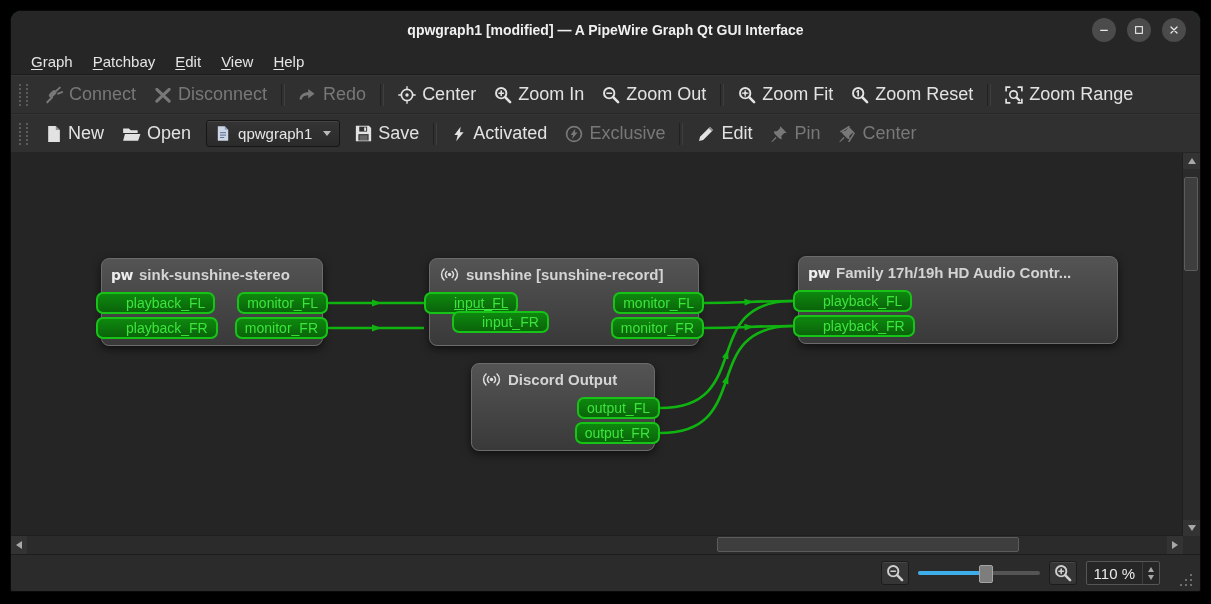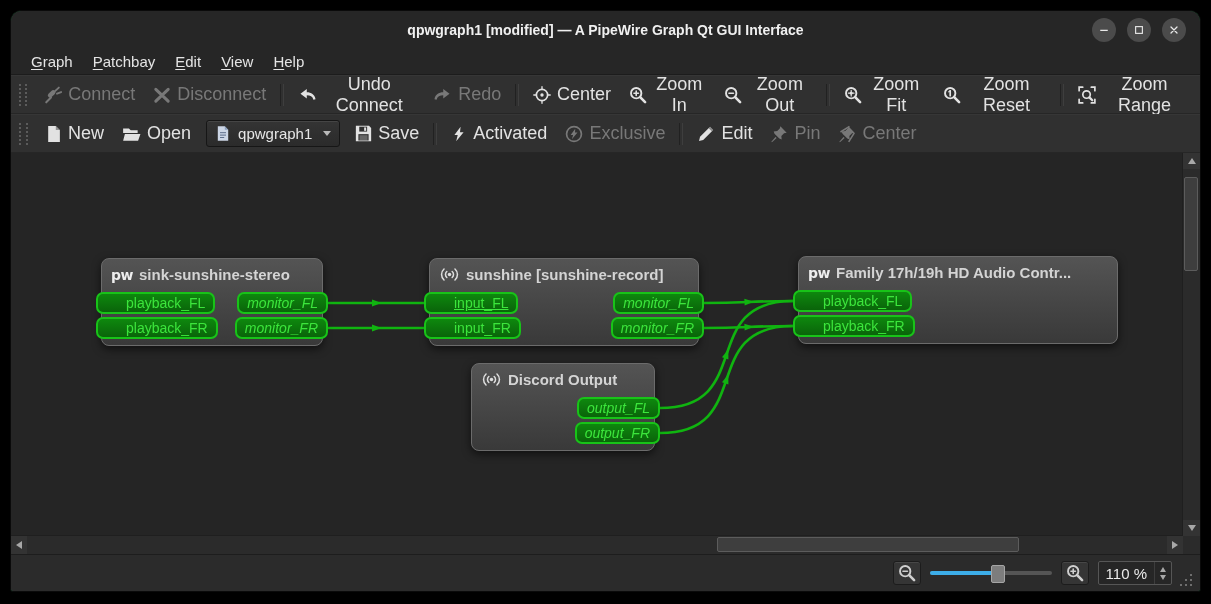--- a/index.html
+++ b/index.html
@@ -32,37 +32,37 @@
   #canvaswrap{position:relative;flex:1 1 auto;background:#252525;overflow:hidden;}
   #edges{position:absolute;left:0;top:0;width:100%;height:100%;z-index:1;pointer-events:none;}
   .node{position:absolute;height:86px;background:linear-gradient(#545454,#393939);border:1px solid #6b6b6b;
         border-radius:8px;box-shadow:0 3px 9px rgba(0,0,0,.6);z-index:2;}
   .node-header{display:flex;align-items:center;gap:6px;padding:7px 10px 0 9px;color:#d4d4d4;font-weight:bold;font-size:15px;white-space:nowrap;}
   .pw{font:italic 700 14px "DejaVu Sans",sans-serif;color:#eeeeee;font-style:normal;letter-spacing:-.5px;}
   .port{position:absolute;height:22px;box-sizing:border-box;line-height:18px;padding:0 8px;font-size:14px;
         background:linear-gradient(#0e880e,#0a640a);border:2px solid #18c318;border-radius:7px;
         color:#3ce53c;white-space:nowrap;cursor:crosshair;}
   .port.in{left:-6px;padding-left:28px;}
-  .port.out{right:-6px;font-style:italic;}
+  .port.out{right:-6px;}
   
   .vscroll{position:absolute;top:0;right:0;bottom:18px;width:17px;background:#2b2b2b;border-left:1px solid #1f1f1f;z-index:5;}
   .hscroll{position:absolute;left:0;right:17px;bottom:0;height:18px;background:#2b2b2b;border-top:1px solid #1f1f1f;z-index:5;}
   .corner{position:absolute;right:0;bottom:0;width:17px;height:18px;background:#2b2b2b;z-index:5;}
   .sbtn{position:absolute;display:flex;align-items:center;justify-content:center;background:#333;cursor:pointer;}
   .vscroll .sbtn{left:0;right:0;height:16px;}
   .hscroll .sbtn{top:0;bottom:0;width:16px;}
   .tri{width:0;height:0;}
   .tri.up{border-left:4px solid transparent;border-right:4px solid transparent;border-bottom:6px solid #a8a8a8;}
   .tri.down{border-left:4px solid transparent;border-right:4px solid transparent;border-top:6px solid #a8a8a8;}
   .tri.left{border-top:4px solid transparent;border-bottom:4px solid transparent;border-right:6px solid #a8a8a8;}
   .tri.right{border-top:4px solid transparent;border-bottom:4px solid transparent;border-left:6px solid #a8a8a8;}
   .vthumb{position:absolute;left:1px;right:2px;background:#3e3e3e;border:1px solid #5c5c5c;border-radius:2px;cursor:grab;}
   .hthumb{position:absolute;top:1px;bottom:2px;background:#3e3e3e;border:1px solid #5c5c5c;border-radius:2px;cursor:grab;}
   
-  #statusbar{height:36px;background:#2b2b2b;border-top:1px solid #1d1d1d;display:flex;align-items:center;justify-content:flex-end;gap:9px;padding-right:28px;position:relative;flex:0 0 auto;}
+  #statusbar{height:36px;background:#2b2b2b;border-top:1px solid #1d1d1d;display:flex;align-items:center;justify-content:flex-end;gap:9px;padding-right:40px;position:relative;flex:0 0 auto;}
   .sqbtn{width:26px;height:22px;background:#353535;border:1px solid #1c1c1c;border-radius:3px;display:flex;align-items:center;justify-content:center;cursor:pointer;box-shadow:inset 0 1px 0 #474747;}
   #zoom-slider{position:relative;width:122px;height:16px;cursor:pointer;}
   #zoom-slider .track{position:absolute;top:6px;left:0;right:0;height:4px;border-radius:2px;background:#555;}
   #zoom-slider .fill{position:absolute;top:6px;left:0;height:4px;border-radius:2px;}
   #zoom-slider .handle{position:absolute;top:0;width:12px;height:16px;background:#7d7d7d;border:1px solid #a5a5a5;border-radius:2px;margin-left:-6px;cursor:grab;}
   .spin{display:flex;align-items:stretch;background:#262626;border:1px solid #565656;border-radius:2px;height:22px;}
   .spin .val{color:#eaeaea;font-size:15px;padding:2px 7px;display:flex;align-items:center;}
   .spin .arrows{display:flex;flex-direction:column;justify-content:center;gap:3px;padding:0 5px;border-left:1px solid #3d3d3d;cursor:pointer;}
   .grip{position:absolute;right:6px;bottom:5px;width:14px;height:14px;}
   .grip span{position:absolute;left:0;bottom:0;width:2px;height:2px;background:#6e6e6e;
@@ -125,28 +125,20 @@
       </button>
       <button class="tbtn disabled">
         <span class="ico" style="color: inherit;">
           <svg width="18" height="18" viewBox="0 0 16 16">
             <path d="M2.5 3l11 10.5M13.5 3l-11 10.5" stroke="currentColor" fill="none" stroke-linecap="round" stroke-width="2.7"></path>
           </svg>
         </span>
         <span>Disconnect</span>
       </button>
       <span class="tsep"></span>
-      <button class="tbtn">
-        <span class="ico" style="color: inherit;">
-          <svg width="18" height="18" viewBox="0 0 16 16">
-            <path fill="currentColor" d="M7.8 2.6L2.2 6.9l5.6 4.2V8.3c3.1 0 5.2 1.1 5.9 3.9l1.9-.5C14.8 7.4 11.8 5.5 7.8 5.5V2.6z"></path>
-          </svg>
-        </span>
-        <span>Undo Connect</span>
-      </button>
       <button class="tbtn disabled">
         <span class="ico" style="color: inherit;">
           <svg width="18" height="18" viewBox="0 0 16 16">
             <g transform="scale(-1,1) translate(-16,0)">
               <path fill="currentColor" d="M7.8 2.6L2.2 6.9l5.6 4.2V8.3c3.1 0 5.2 1.1 5.9 3.9l1.9-.5C14.8 7.4 11.8 5.5 7.8 5.5V2.6z"></path>
             </g>
           </svg>
         </span>
         <span>Redo</span>
       </button>
@@ -372,21 +364,21 @@
                   <path d="M13.7 2.3a6.3 6.3 0 0 1 0 9.4"></path>
                   <path d="M6.7 4.4a3.5 3.5 0 0 0 0 5.2"></path>
                   <path d="M11.3 4.4a3.5 3.5 0 0 1 0 5.2"></path>
                 </g>
                 <circle cx="9" cy="7" r="1.5" fill="#dedede"></circle>
               </svg>
             </span>
             <span>sunshine [sunshine-record]</span>
           </div>
           <div class="port in" style="top:33px;text-decoration:underline;">input_FL</div>
-          <div class="port in" style="top:58px;">input_FR</div>
+          <div class="port in" style="top:52px;margin-left:28px;">input_FR</div>
           <div class="port out" style="top:33px;">monitor_FL</div>
           <div class="port out" style="top:58px;">monitor_FR</div>
         </div>
         <div class="node" style="left:787px;top:103px;width:318px;">
           <div class="node-header">
             <span class="ico">
               <span class="pw">pw</span>
             </span>
             <span>Family 17h/19h HD Audio Contr...</span>
           </div>

